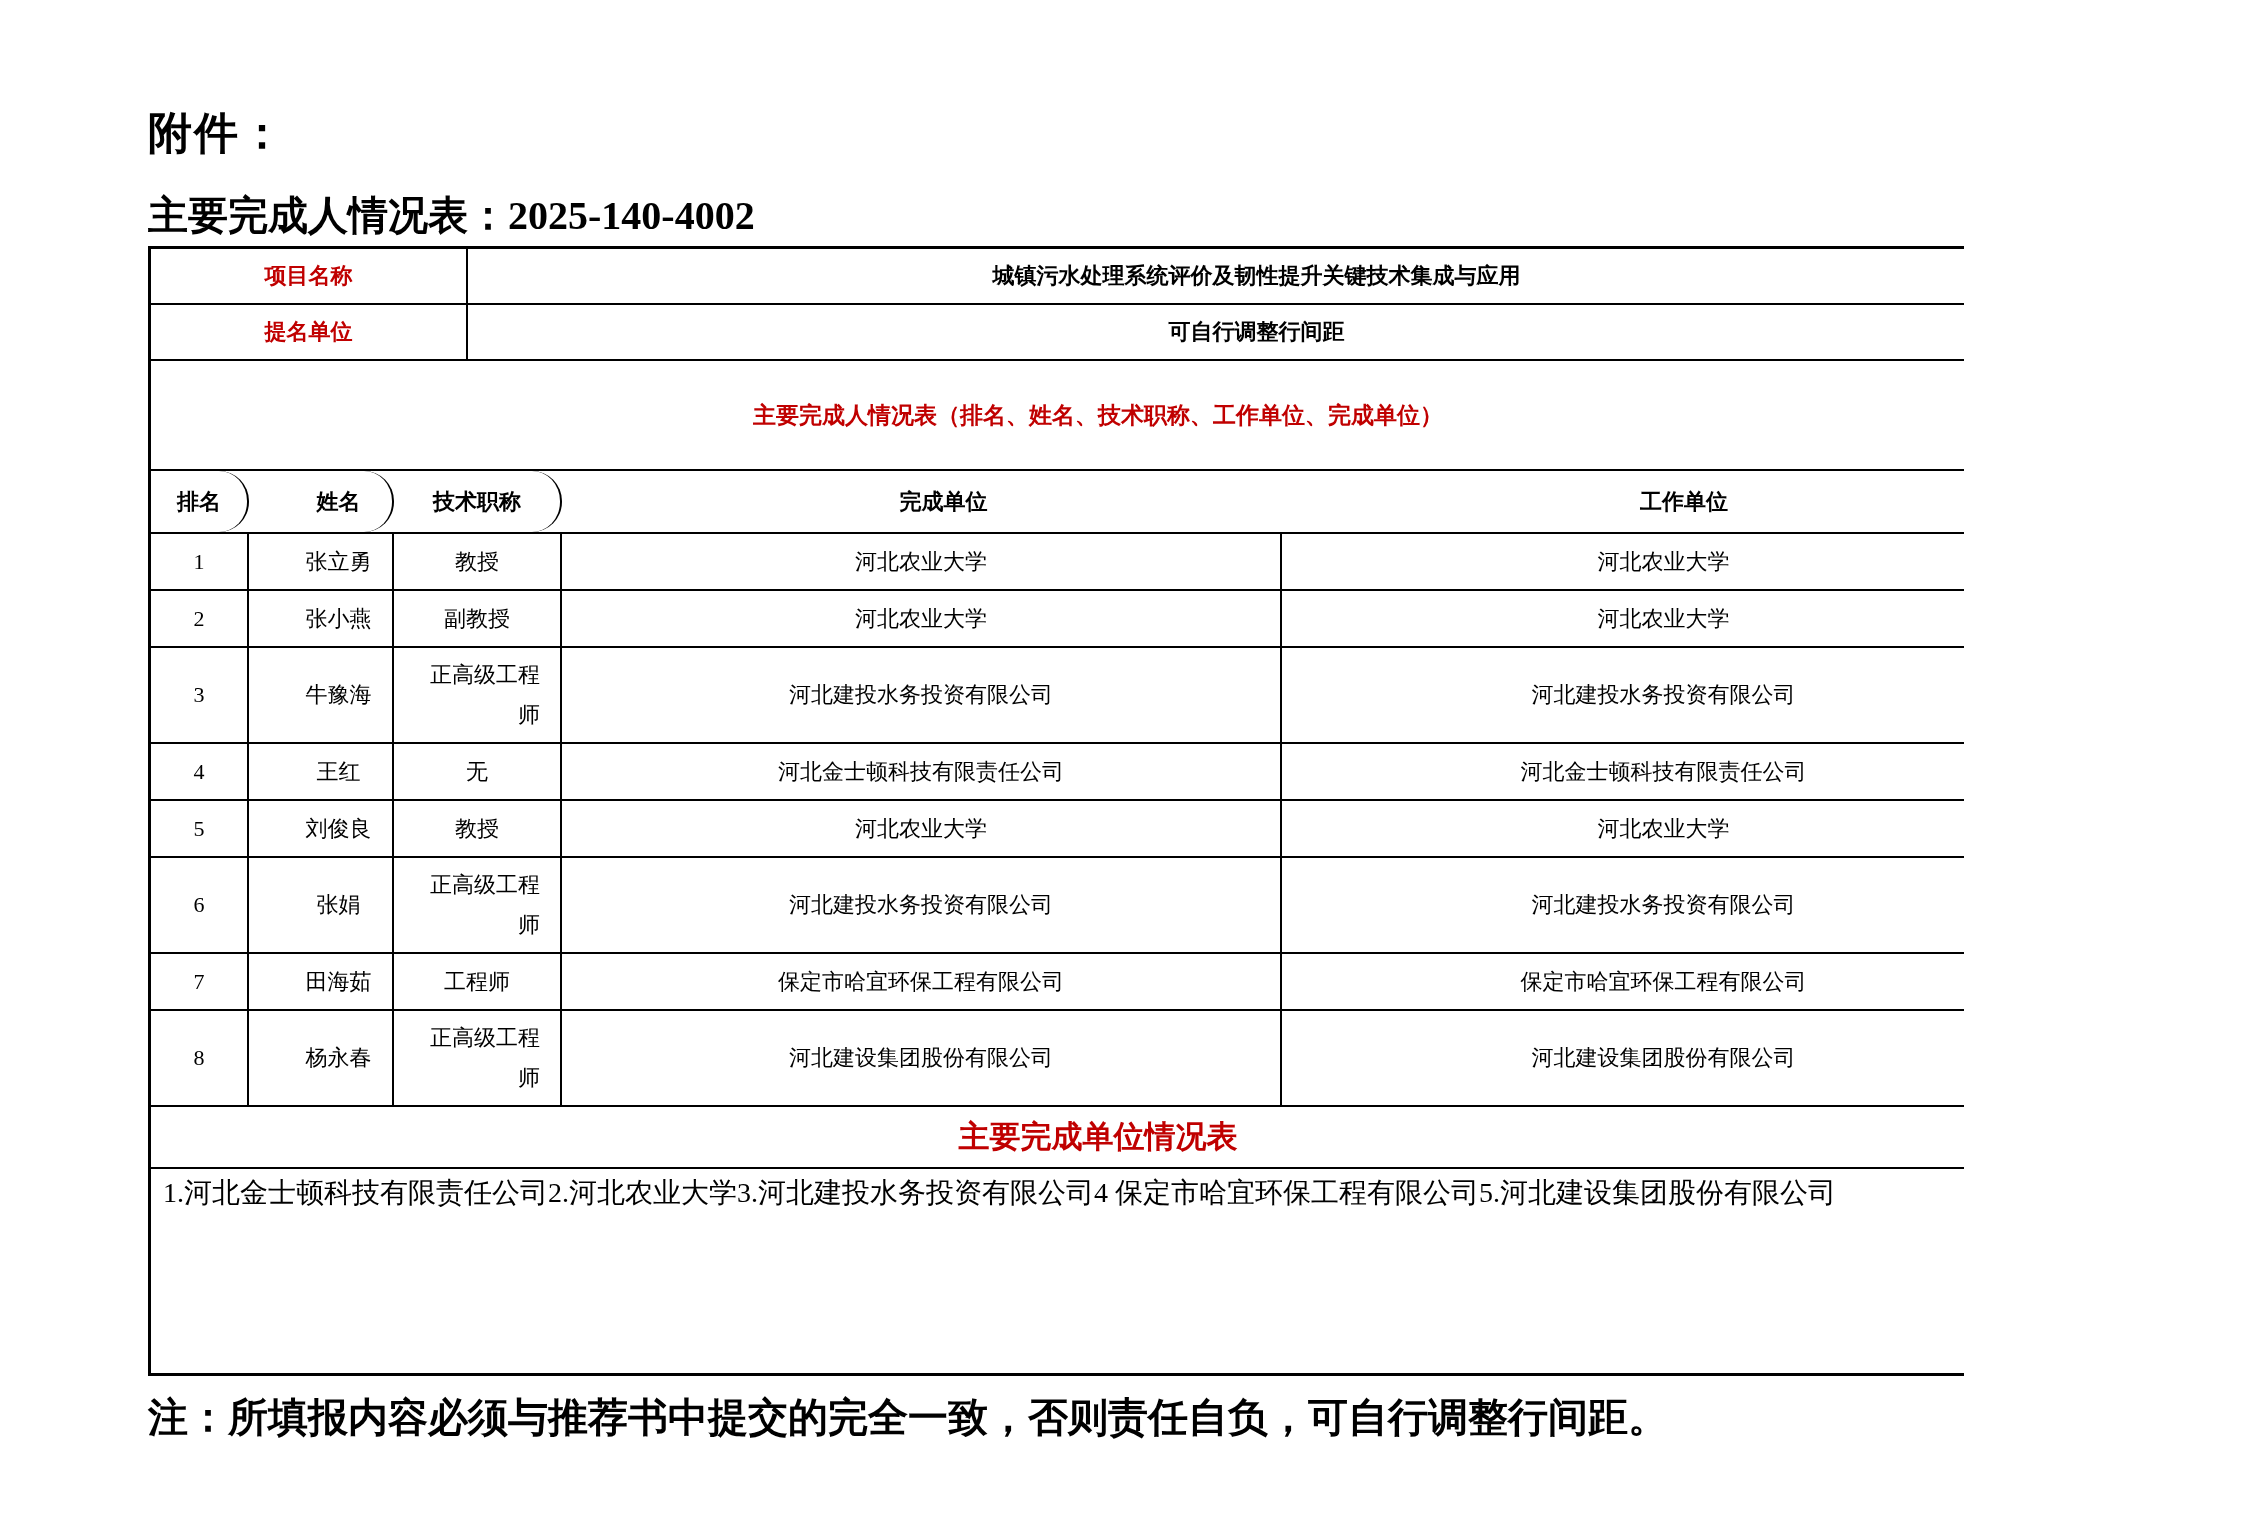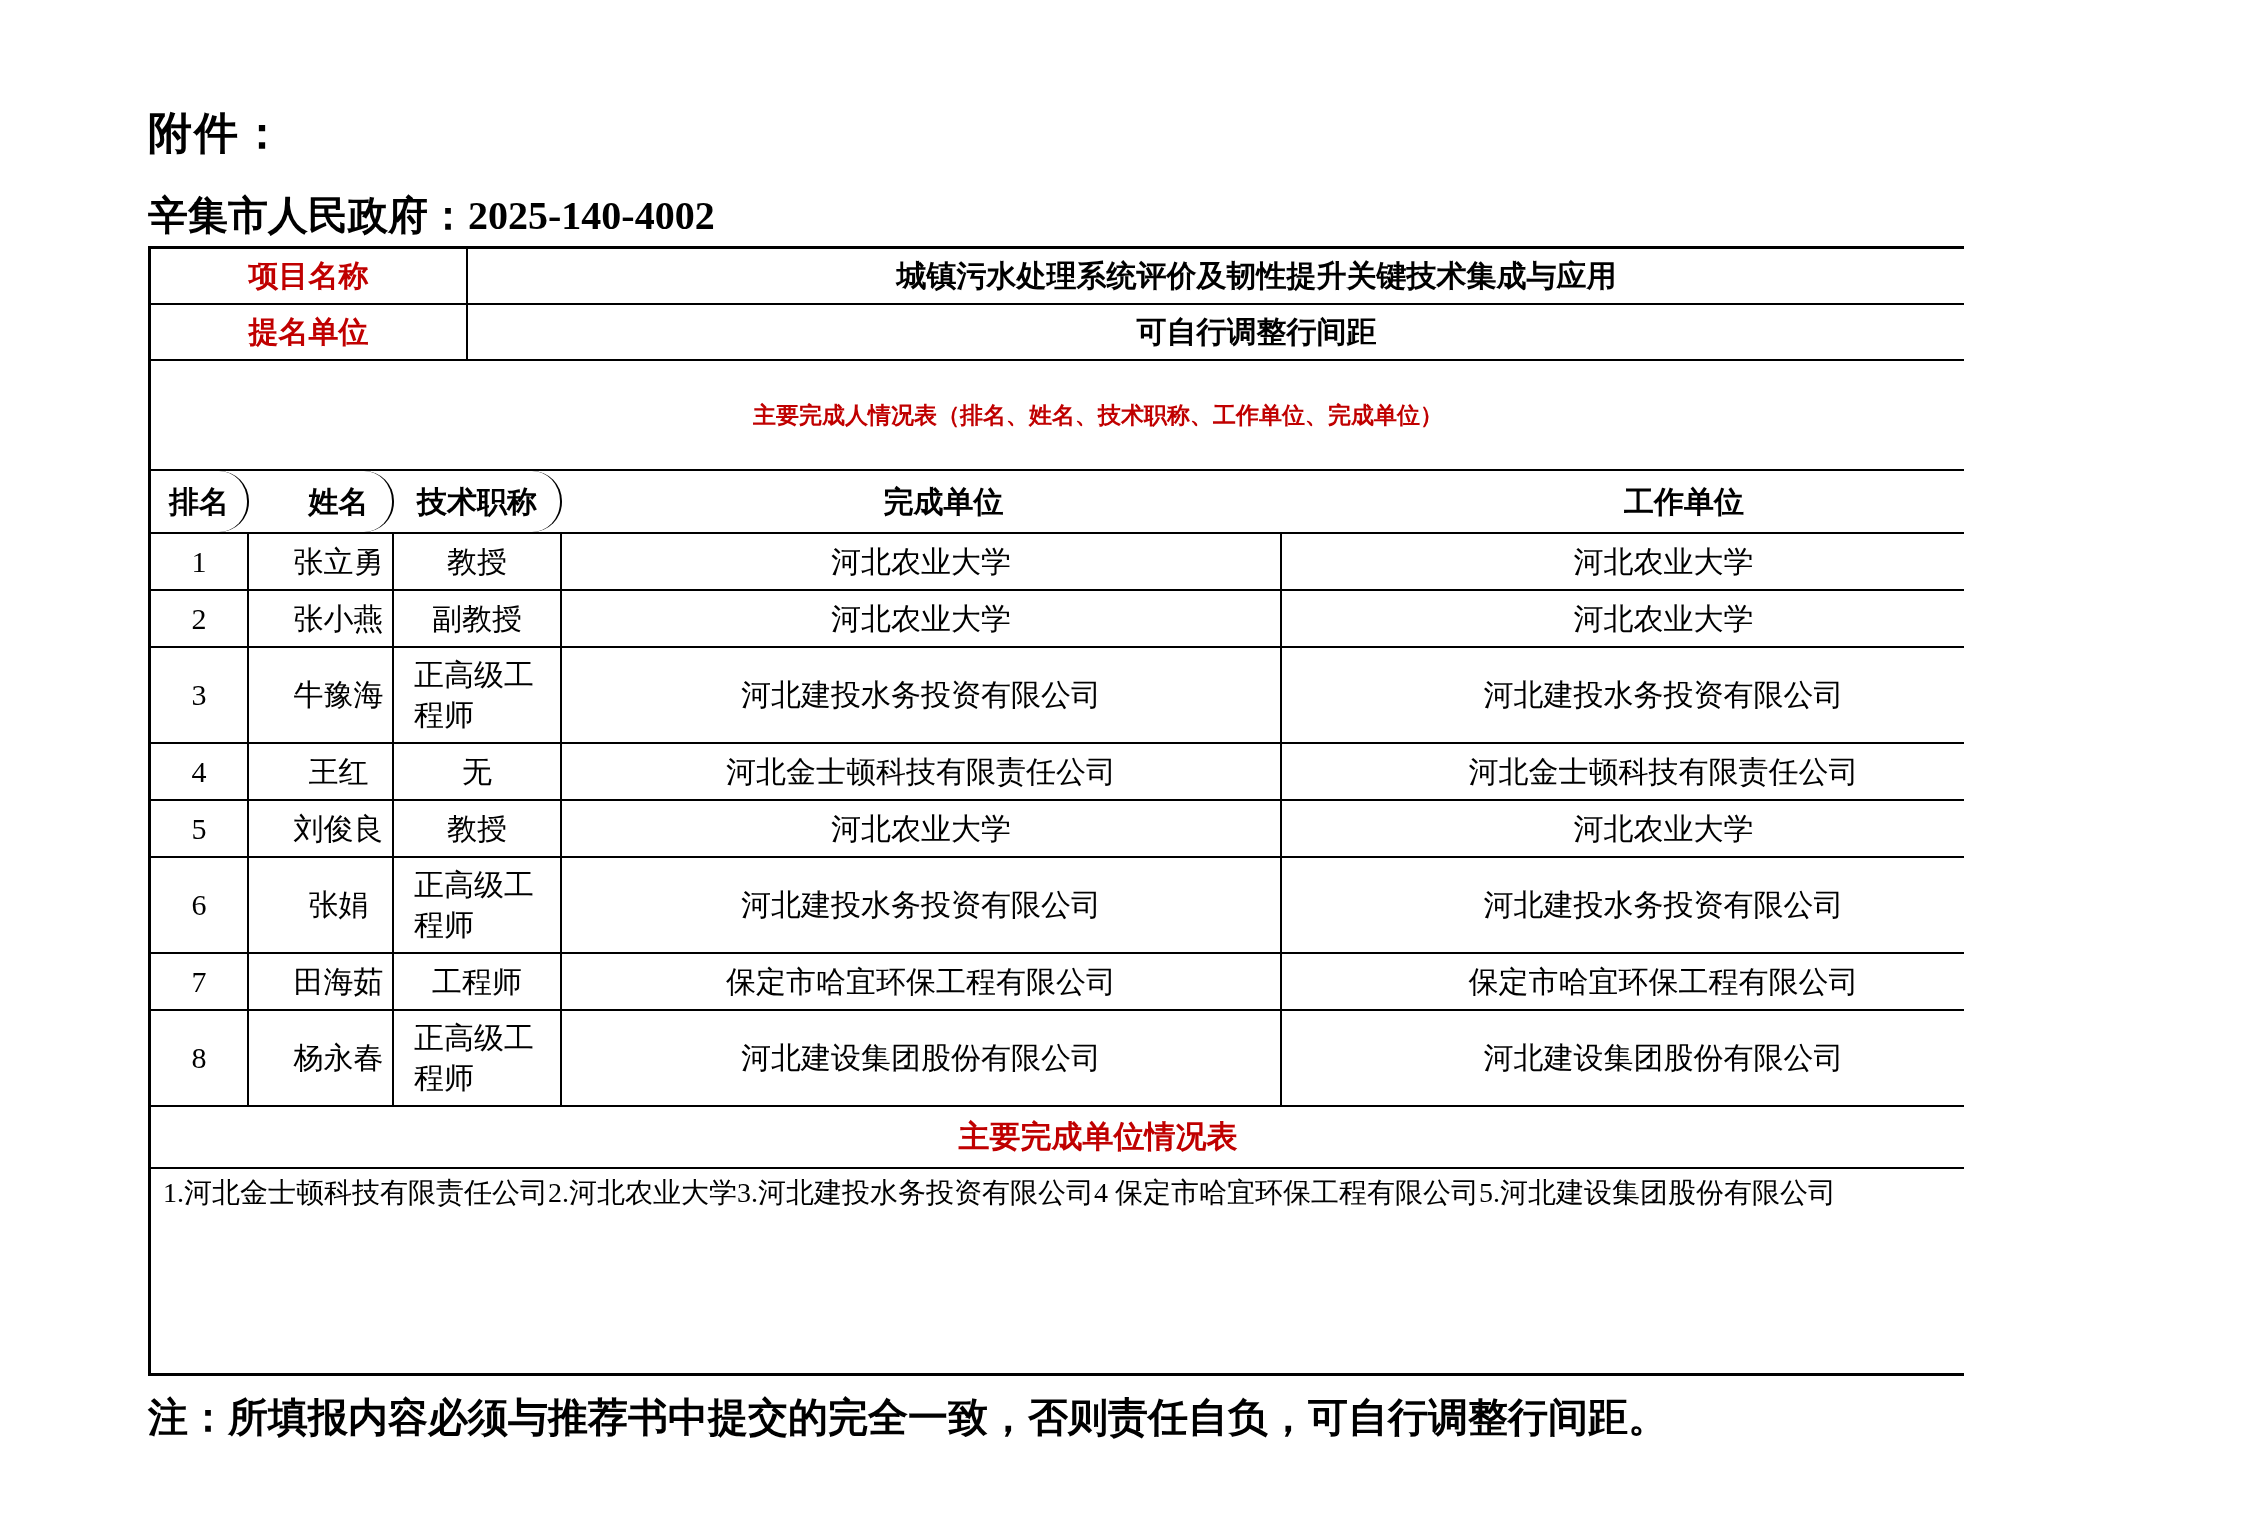--- a/index.html
+++ b/index.html
@@ -16,21 +16,21 @@
     position:absolute; left:148px; top:188px;
     font-size:40px; font-weight:bold;
   }
   .award-table {
     position:absolute; left:148px; top:246px; width:1900px;
     border:3px solid #000;
   }
   .row { display:flex; border-bottom:2px solid #000; }
   .cell {
     display:flex; align-items:center; justify-content:center;
-    text-align:left; font-size:30px; line-height:40px; padding:7px 4px;
+    text-align:right; font-size:22px; line-height:40px; padding:7px 4px;
   }
   .bordered { border-right:2px solid #000; }
   
   .meta-row { min-height:55px; }
   .meta-label { width:317px; font-weight:bold; color:var(--red); }
   .meta-value { flex:1; font-weight:bold; }
   
   .section-row {
     min-height:110px; display:flex; align-items:center; justify-content:center;
     color:var(--red); font-weight:bold; font-size:23px; text-align:center; padding:6px 10px;
@@ -56,21 +56,21 @@
     font-size:40px; font-weight:bold;
   }
 </style>
 </head>
 <body>
 
 <div class="page">
 
   <div class="attachment">附件：</div>
 
-  <div class="rec-line"><span>辛集市人民政府：</span><span>2025-140-4002</span></div>
+  <div class="rec-line"><span>主要完成人情况表：</span><span>2025-140-4002</span></div>
 
   <div class="award-table">
 
     <div class="row meta-row">
       <div class="cell meta-label bordered">项目名称</div>
       <div class="cell meta-value">城镇污水处理系统评价及韧性提升关键技术集成与应用</div>
     </div>
 
     <div class="row meta-row">
       <div class="cell meta-label bordered">提名单位</div>

